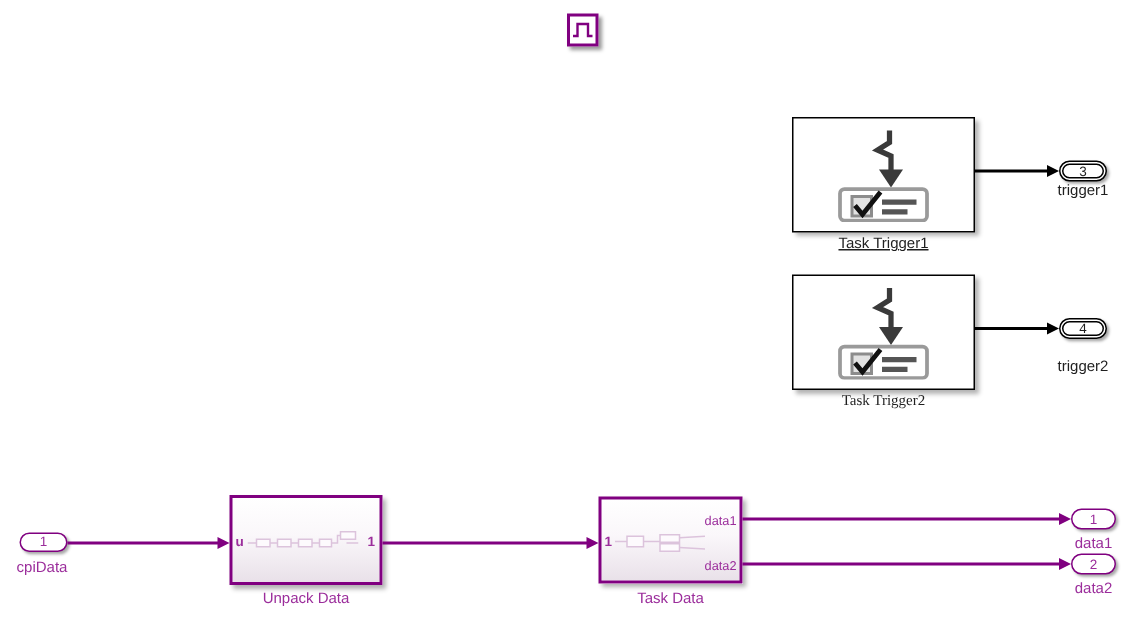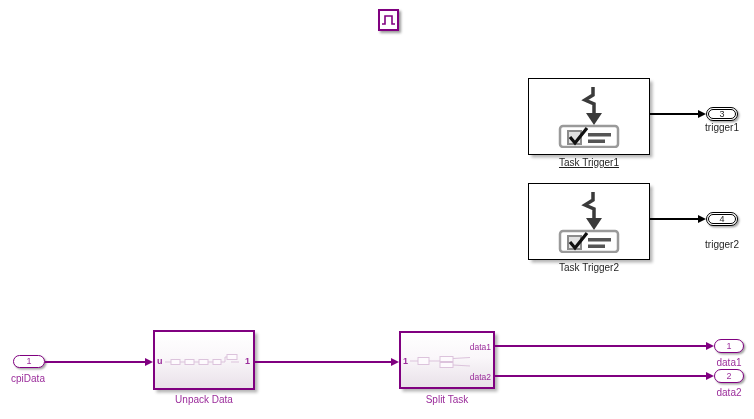--- a/index.html
+++ b/index.html
@@ -76,21 +76,21 @@
     <svg width="62" height="62" viewBox="0 0 62 62">
       <polyline points="35,1 35,9 27,14 36,18 36,29" fill="none" stroke="#3a3a3a" stroke-width="3.5"></polyline>
       <polygon points="28,27 44,27 36,39" fill="#3a3a3a"></polygon>
       <rect x="2" y="40" width="58" height="21" rx="3" fill="#ffffff" stroke="#9a9a9a" stroke-width="2.5"></rect>
       <rect x="10" y="45" width="13" height="13" fill="#e2e2e2" stroke="#8c8c8c" stroke-width="2"></rect>
       <path d="M12,51 L17,57 L29,42" fill="none" stroke="#111111" stroke-width="3.2"></path>
       <rect x="30" y="47" width="23" height="3.5" fill="#555555"></rect>
       <rect x="30" y="53.5" width="17" height="3.5" fill="#555555"></rect>
     </svg>
   </div>
-  <div class="blk-label" style="left:529px;top:262px;width:120px;">Task Trigger2</div>
+  <div class="blk-label" style="left:529px;top:262px;width:120px;font-family:Liberation Serif, serif;">Task Trigger2</div>
   <div class="wire black" style="left:650px;top:218px;width:48px;"></div>
   <div class="arrow black" style="left:698px;top:215px;"></div>
   <div class="port black" style="left:706px;top:212px;width:32px;height:14px;">
     <span>4</span>
   </div>
   <div class="blk-label" style="left:692px;top:239px;width:60px;">trigger2</div>
 
   <div class="port purple" style="left:13px;top:355px;width:32px;height:13px;">
     <span>1</span>
   </div>
@@ -129,21 +129,21 @@
     <g stroke="#dcc3dc" fill="#fdfafd" stroke-width="1">
       <line x1="0" y1="7" x2="8" y2="7"></line>
       <rect x="8" y="3.5" width="11" height="7"></rect>
       <line x1="19" y1="7" x2="30" y2="7"></line>
       <rect x="30" y="2.5" width="13" height="5"></rect>
       <rect x="30" y="8.5" width="13" height="5"></rect>
       <line x1="43" y1="4.5" x2="60" y2="3.5"></line>
       <line x1="43" y1="11" x2="60" y2="12"></line>
     </g>
   </svg>
-  <div class="blk-label purple-label" style="left:387px;top:394px;width:120px;">Split Task</div>
+  <div class="blk-label purple-label" style="left:387px;top:394px;width:120px;">Task Data</div>
 
   <div class="wire purple" style="left:495px;top:345px;width:212px;"></div>
   <div class="arrow purple" style="left:706px;top:342px;"></div>
   <div class="port purple" style="left:714px;top:339px;width:30px;height:14px;">
     <span>1</span>
   </div>
   <div class="blk-label purple-label" style="left:699px;top:357px;width:60px;">data1</div>
 
   <div class="wire purple" style="left:495px;top:375px;width:212px;"></div>
   <div class="arrow purple" style="left:706px;top:372px;"></div>

